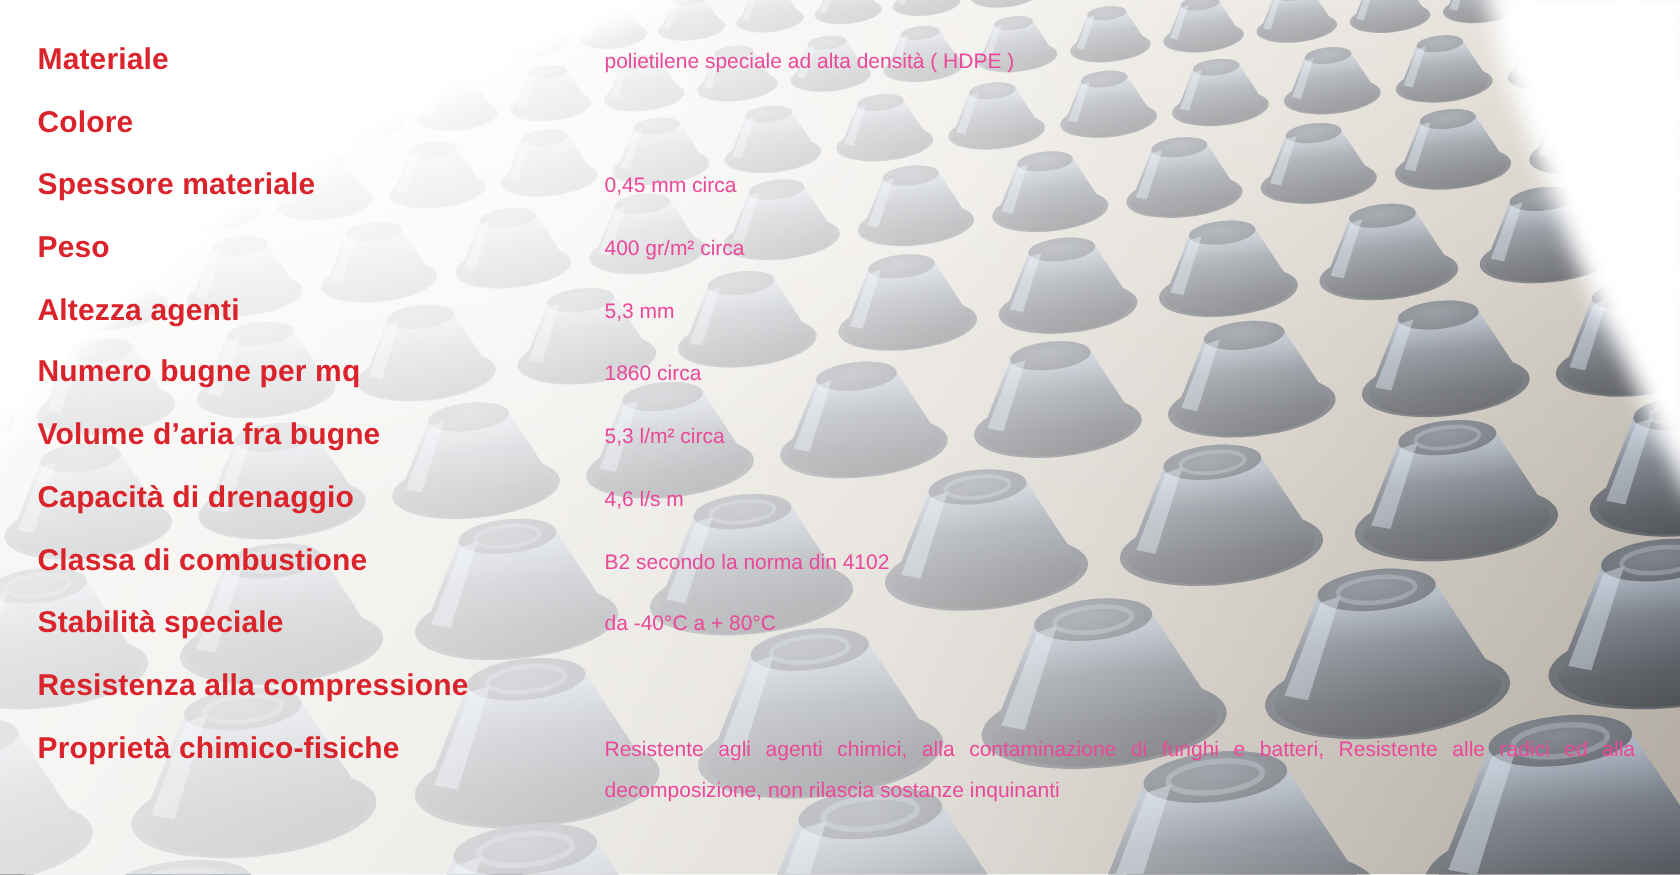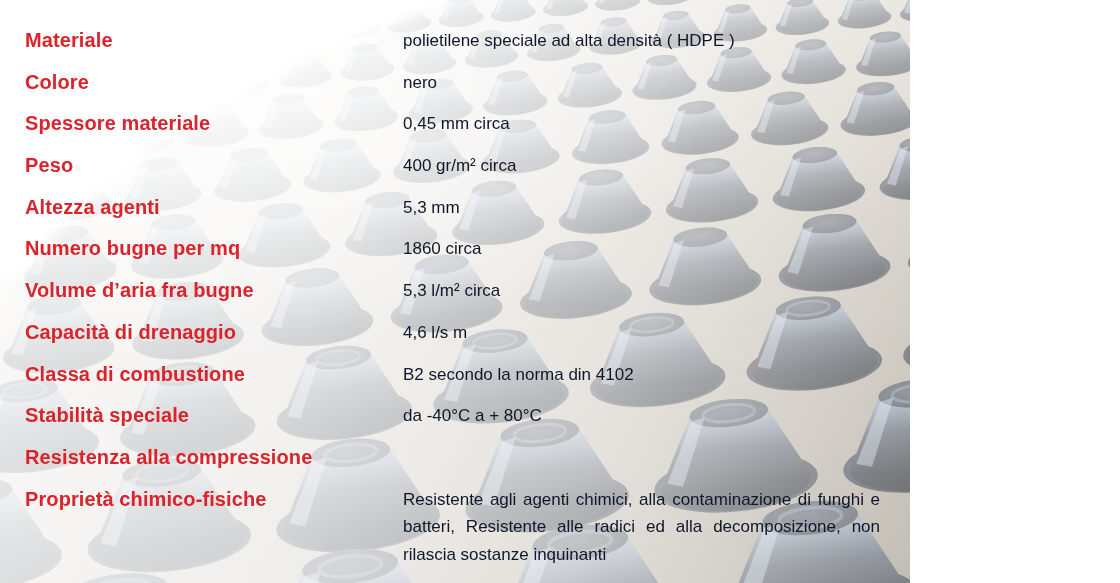--- a/index.html
+++ b/index.html
@@ -1,18 +1,18 @@
 <!DOCTYPE html>
 <html style="--label-red: #da232b;"><head>
 <meta charset="utf-8">
 <style>
   html,body{margin:0;padding:0;background:#ffffff;}
   .stage{
     position:relative;
-    width:910px;height:583px;
+    width:1120px;height:583px;
     overflow:hidden;
     background:#ffffff;
     font-family:"Liberation Sans","DejaVu Sans",sans-serif;
   }
   .bg-photo,.fade-overlay,.corner-layer{
     position:absolute;inset:0;width:1120px;height:583px;
   }
   .fade-overlay{
     background:
       linear-gradient(180deg, rgba(255,255,255,0.30) 0%, rgba(255,255,255,0.05) 40%, rgba(255,255,255,0) 60%),
@@ -29,22 +29,22 @@
     min-height:41.7px;
   }
   .spec-label{
     font-weight:bold;
     color:var(--label-red,#da232b);
     font-size:20px;
     line-height:27.8px;
     letter-spacing:0.1px;
   }
   .spec-value{
-    color:#0f172a;
-    font-size:17px;
+    color:#ec4899;
+    font-size:14px;
     line-height:27.8px;
   }
   .spec-row.multiline .spec-value{
     text-align:justify;
   }
 </style>
 </head>
 <body>
 
 <div class="stage">
@@ -951,21 +951,20 @@
 
   <div class="spec-table">
 
     <div class="spec-row">
       <div class="spec-label">Materiale</div>
       <div class="spec-value">polietilene speciale ad alta densità ( HDPE )</div>
     </div>
 
     <div class="spec-row">
       <div class="spec-label">Colore</div>
-      <div class="spec-value">nero</div>
     </div>
 
     <div class="spec-row">
       <div class="spec-label">Spessore materiale</div>
       <div class="spec-value">0,45 mm circa</div>
     </div>
 
     <div class="spec-row">
       <div class="spec-label">Peso</div>
       <div class="spec-value">400 gr/m² circa</div>

